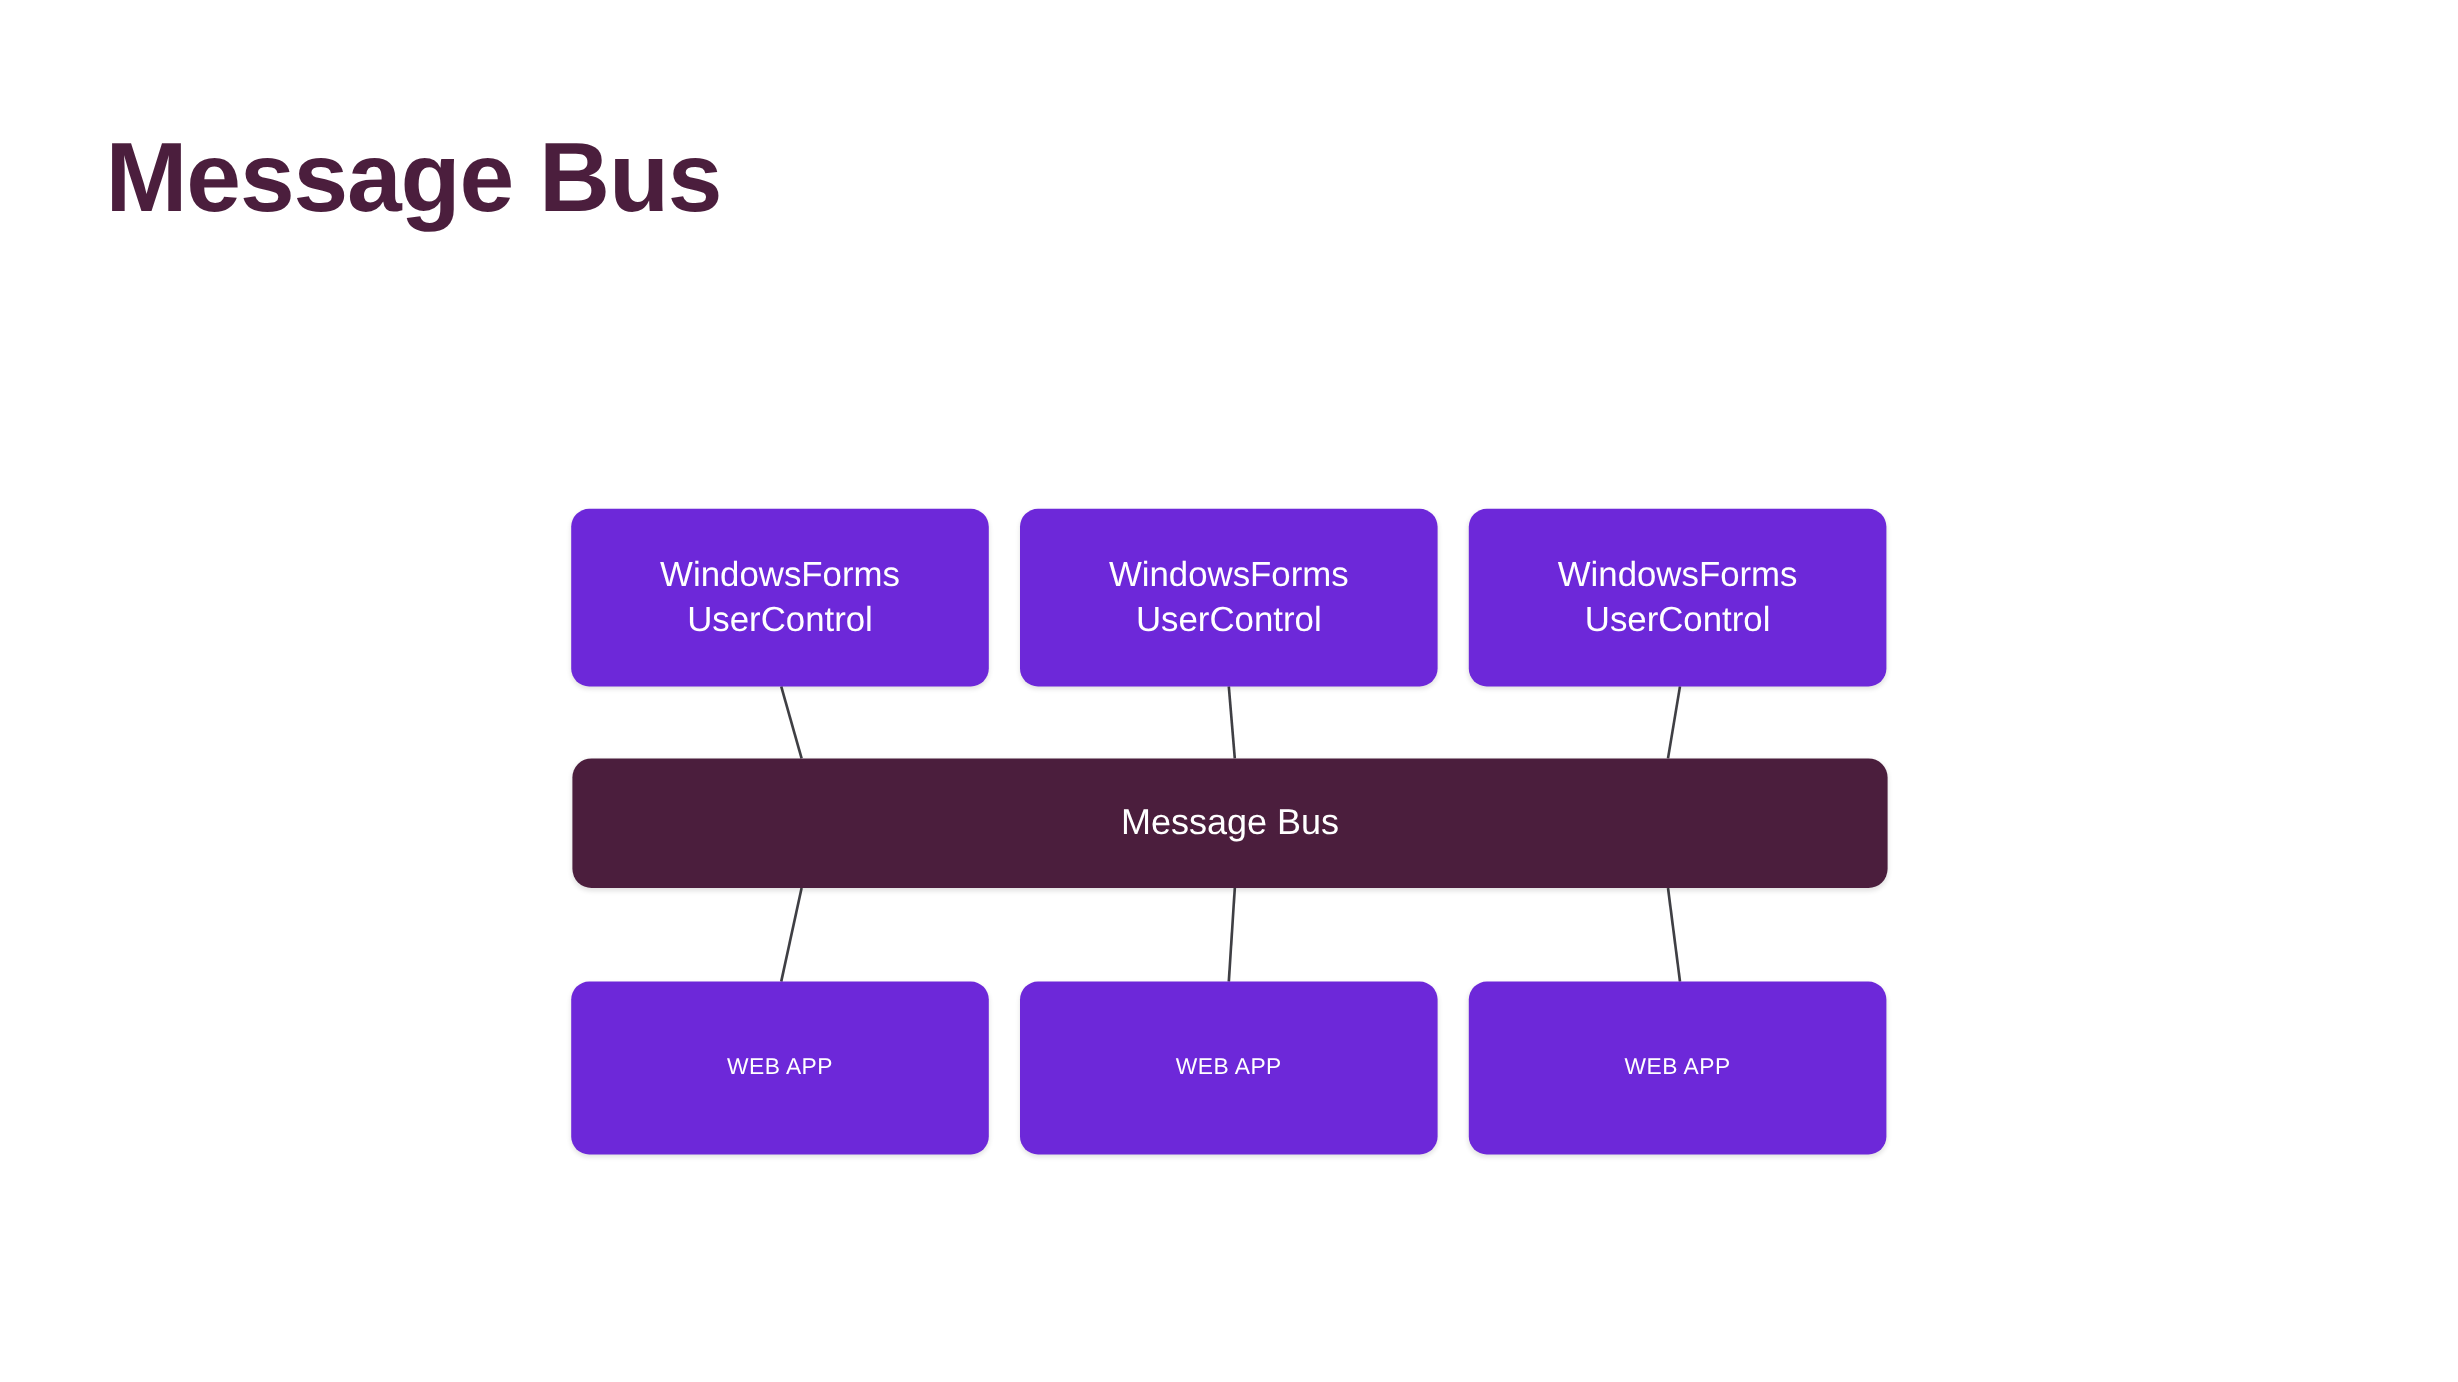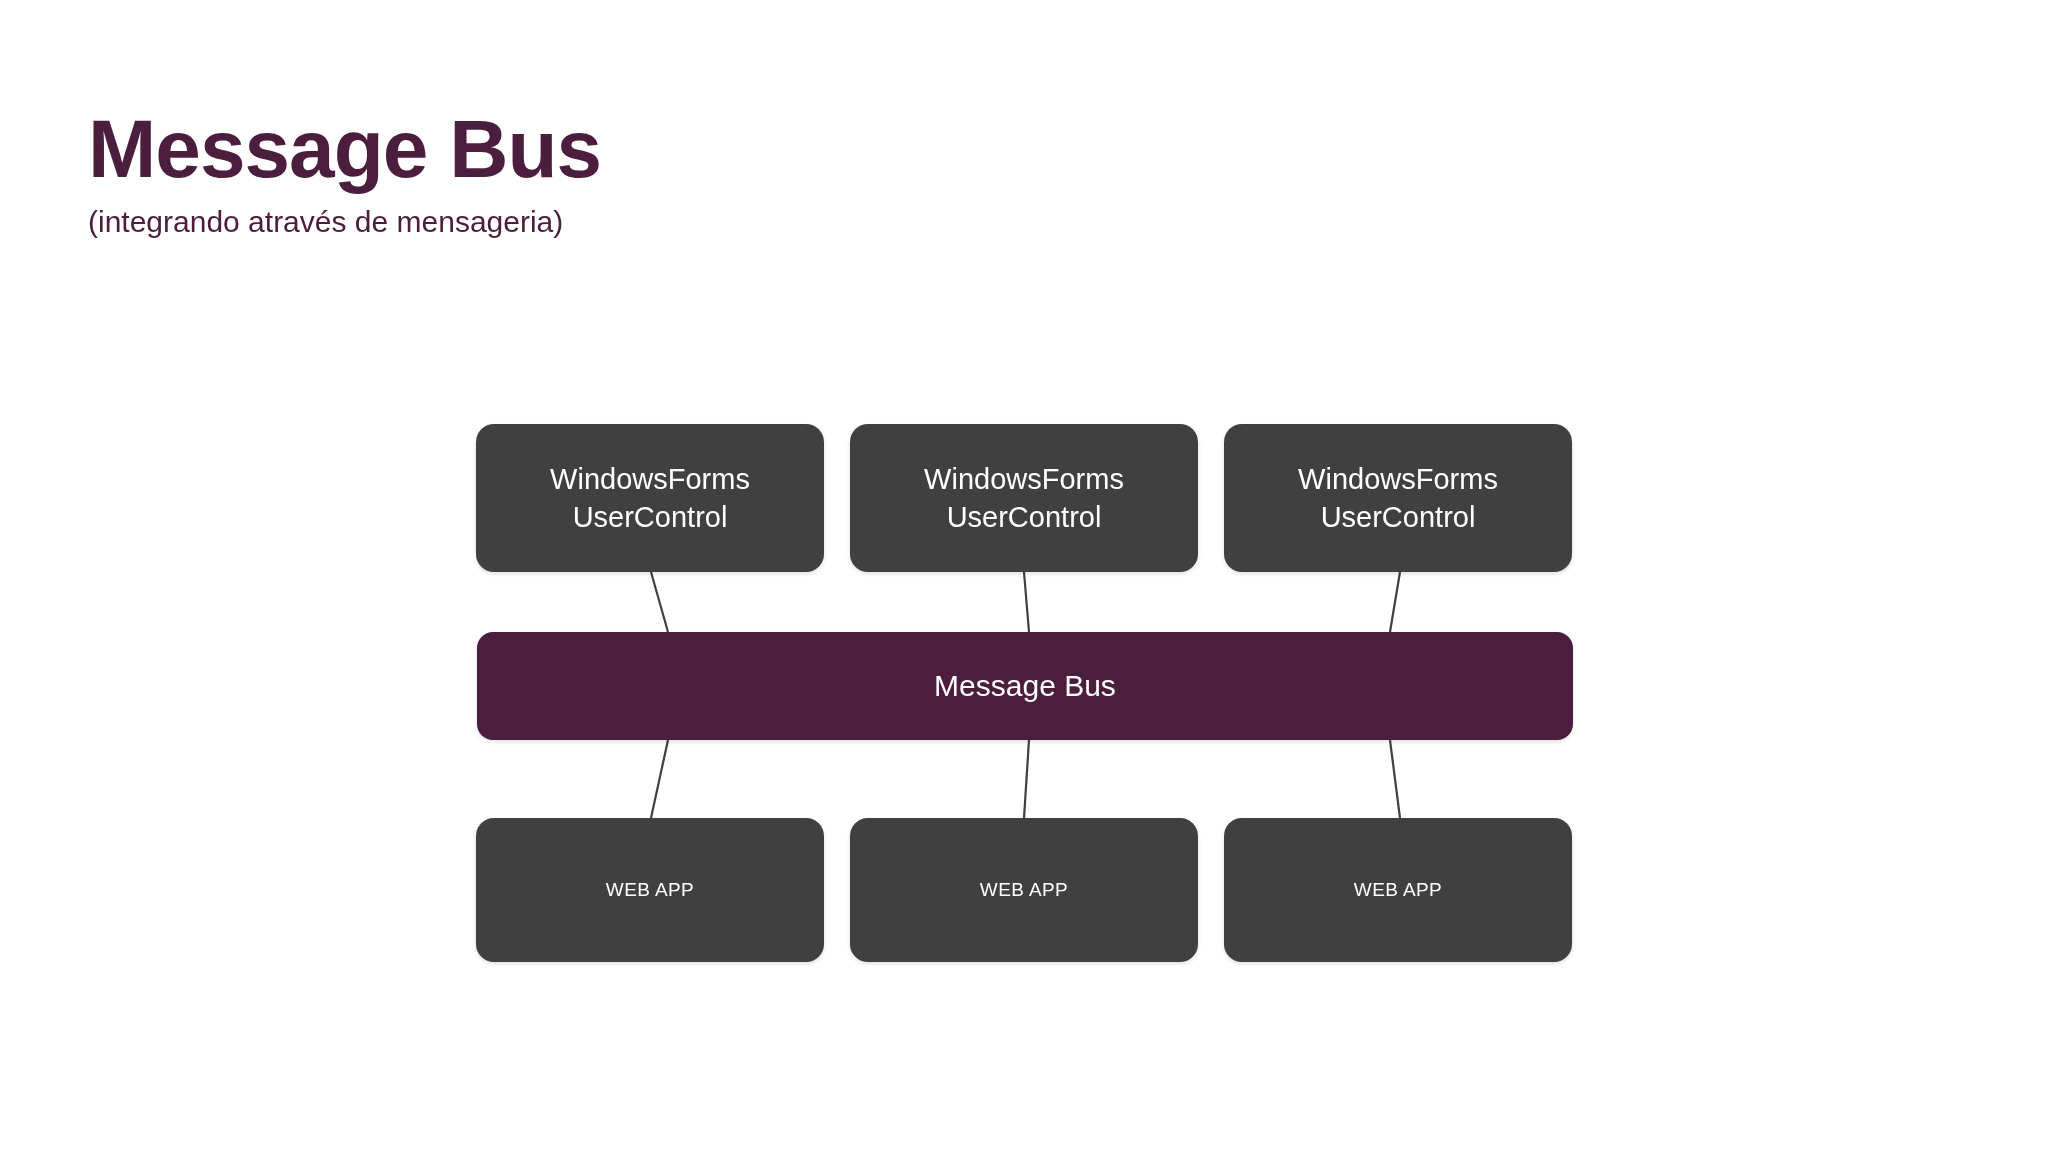--- a/index.html
+++ b/index.html
@@ -63,22 +63,23 @@
     box-sizing: border-box;
     display: flex;
     align-items: center;
     justify-content: center;
     text-align: center;
     color: #ffffff;
     border-radius: 18px;
   }
 
   .node-top, .node-bottom {
-    background: #404040;
+    background: #6d28d9;
     box-shadow: 0 2px 4px rgba(0,0,0,0.12);
+    border-radius: 15px;
   }
 
   .node-top .node-label {
     font-size: 29px;
     line-height: 1.32;
     font-weight: normal;
   }
 
   .node-bottom .node-label {
     font-size: 19px;
@@ -115,21 +116,20 @@
     fill: none;
   }
 </style>
 </head>
 <body>
 
 <div id="slide">
 
   <div id="heading">
     <h1 id="slide-title">Message Bus</h1>
-    <p id="slide-subtitle">(integrando através de mensageria)</p>
   </div>
 
   <div id="diagram">
 
     <svg id="connector-layer" viewBox="0 0 2048 1152" width="2048" height="1152">
       <line class="connector-line" x1="651" y1="572" x2="668" y2="632"></line>
       <line class="connector-line" x1="1024" y1="572" x2="1029" y2="632"></line>
       <line class="connector-line" x1="1400" y1="572" x2="1390" y2="632"></line>
 
       <line class="connector-line" x1="668" y1="740" x2="651" y2="818"></line>

